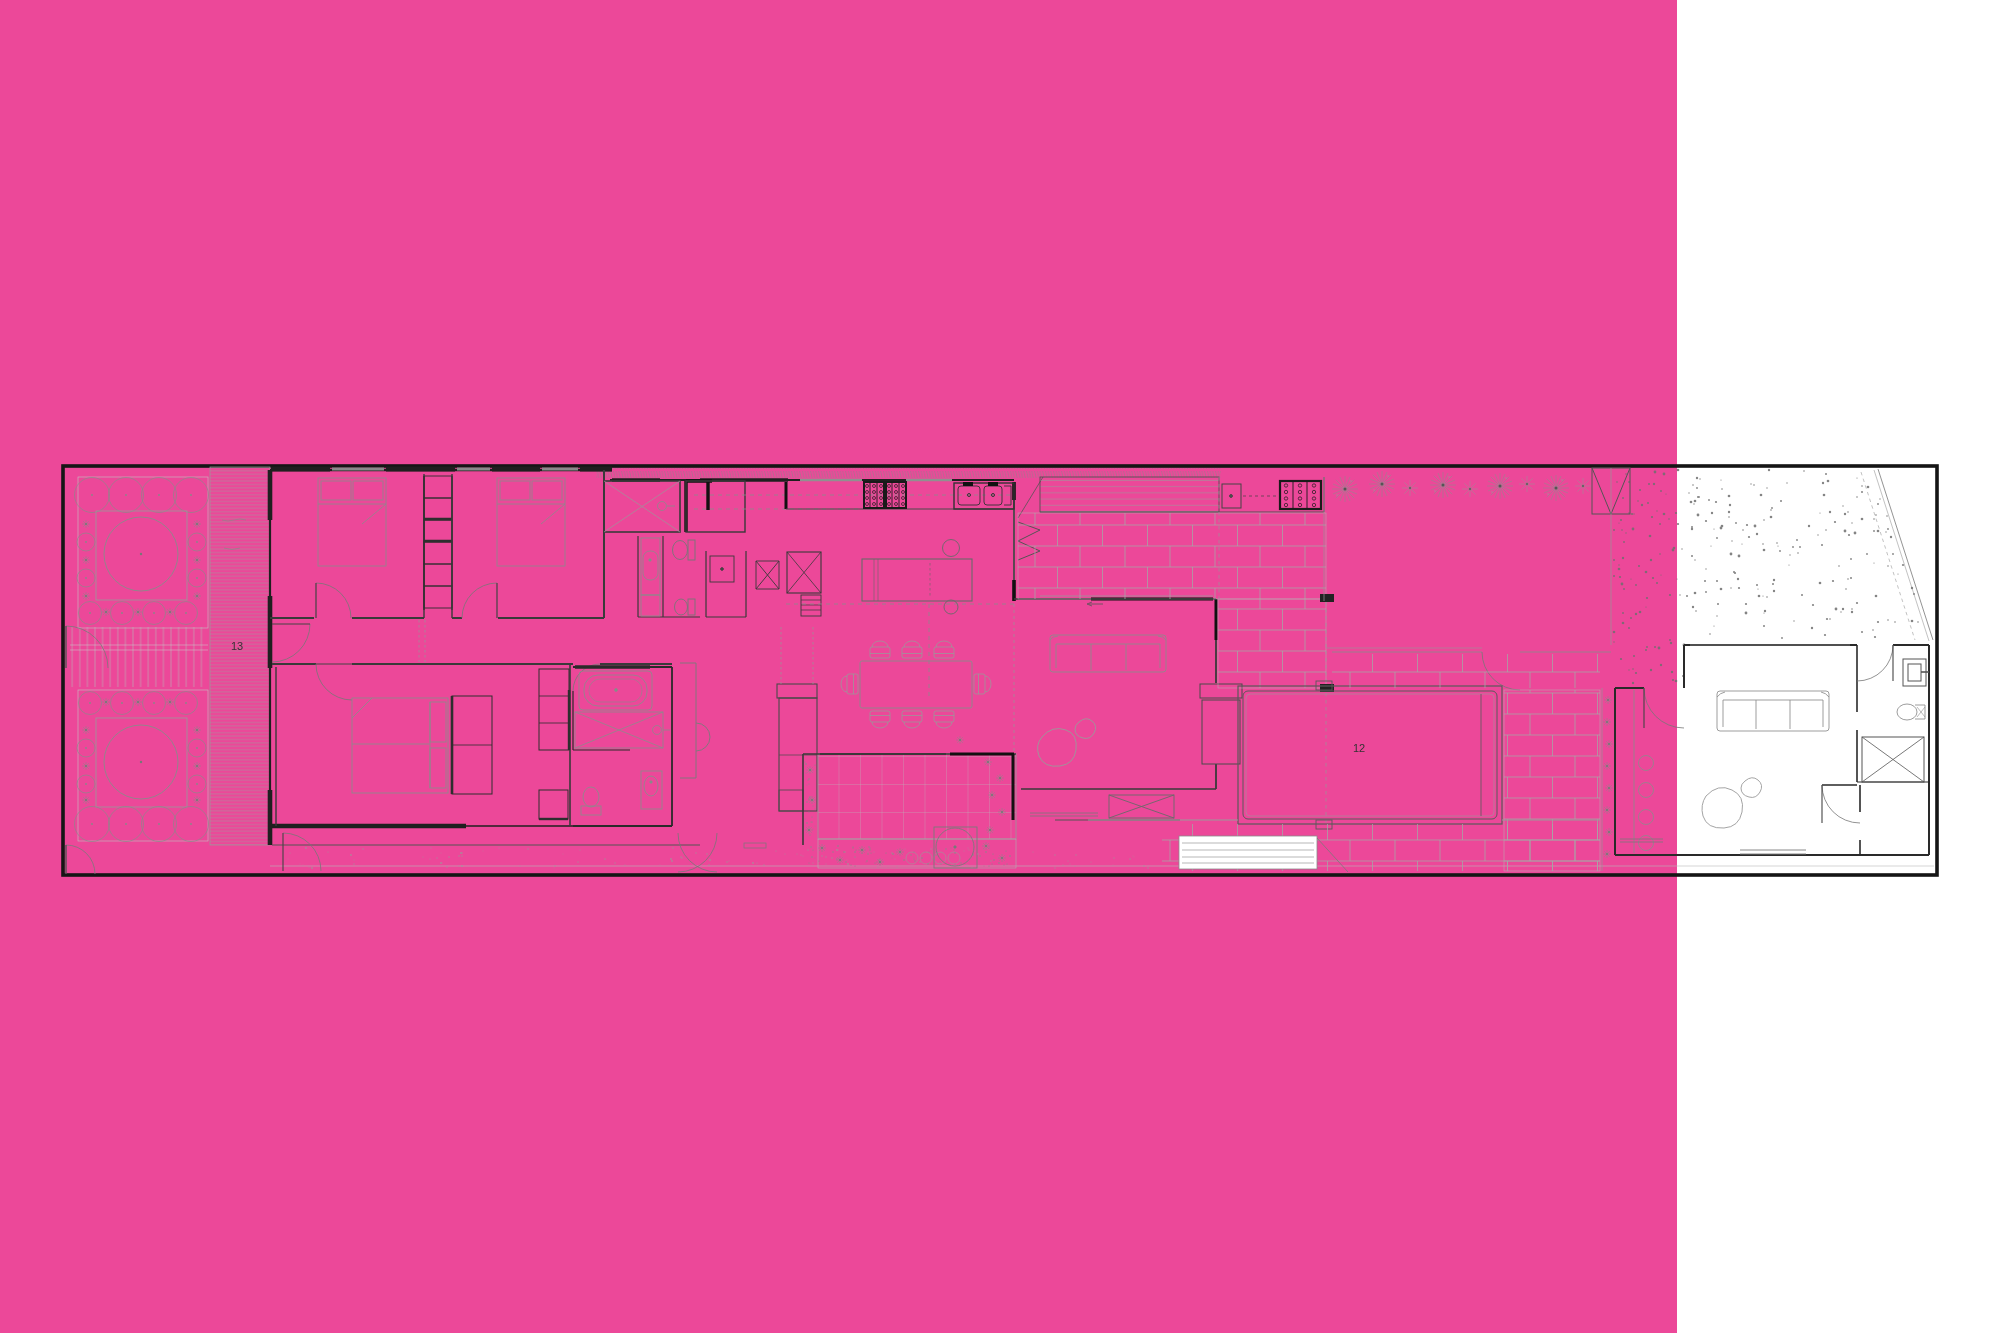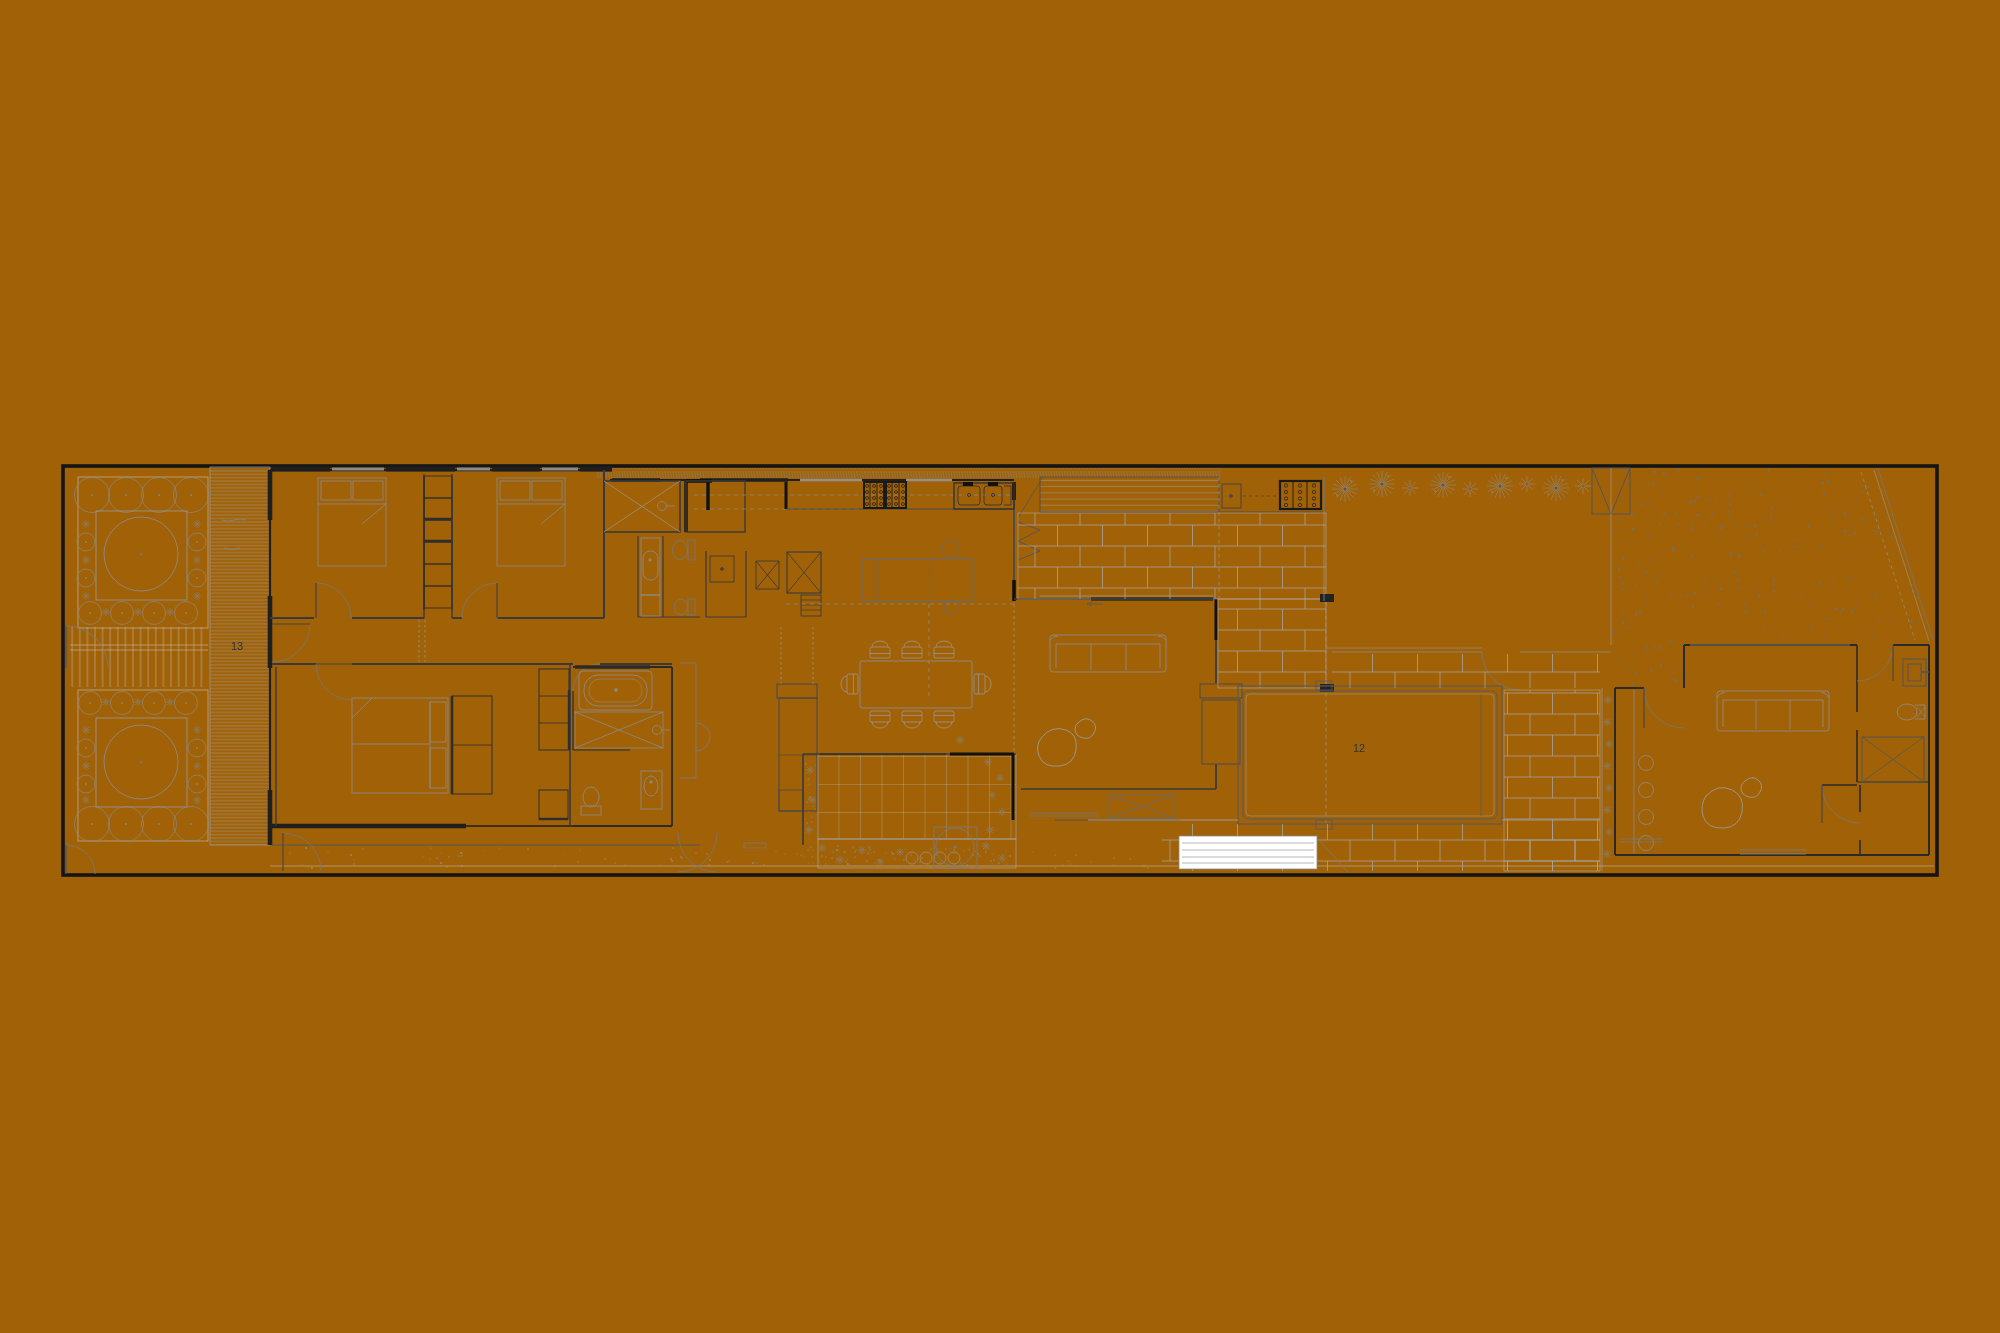--- a/index.html
+++ b/index.html
@@ -1,16 +1,16 @@
 <!DOCTYPE html>
 <html><head>
 <meta charset="utf-8">
 <style>
   html,body { margin:0; padding:0; background:#ffffff; }
-  .page { width:2000px; height:1333px; position:relative; background:#a16207; }
+  .page { width:1677px; height:1333px; position:relative; background:#ec4899; }
   svg { position:absolute; top:0; left:0; }
 </style>
 </head>
 <body>
 <div class="page">
 <svg width="2000" height="1333" viewBox="0 0 2000 1333" xmlns="http://www.w3.org/2000/svg">
 
 <defs>
   <pattern id="deckH" width="8" height="3.4" patternUnits="userSpaceOnUse">
     <path d="M0,1.7 H8" stroke="#9a9a9a" stroke-width="0.55" fill="none"></path>

